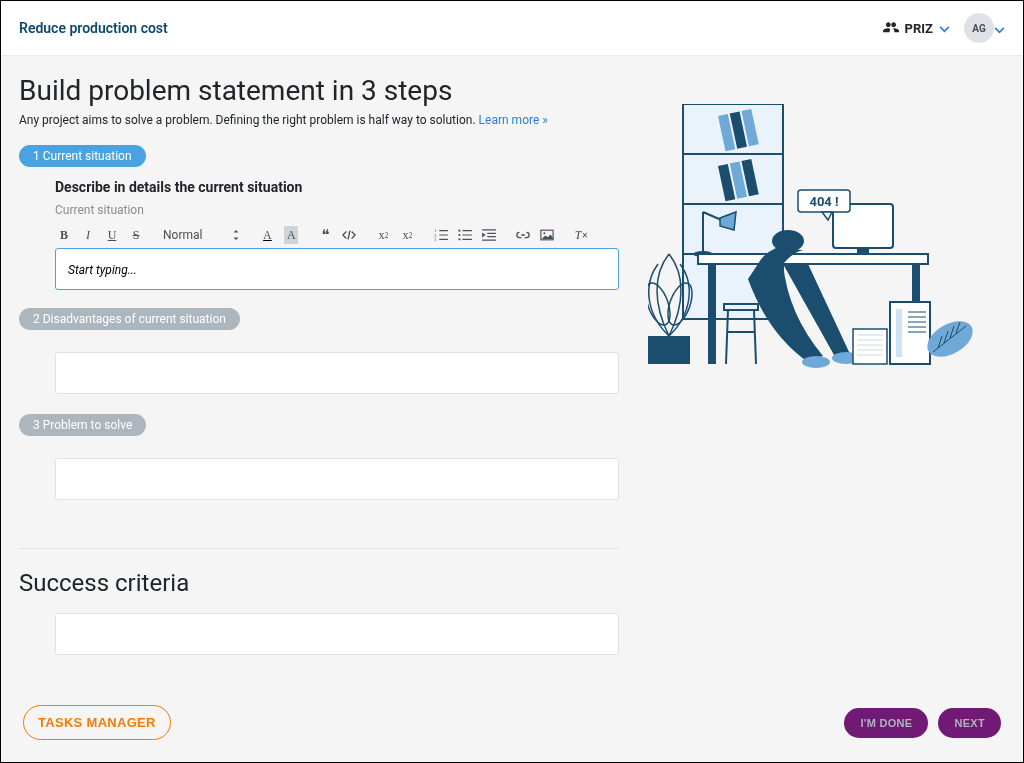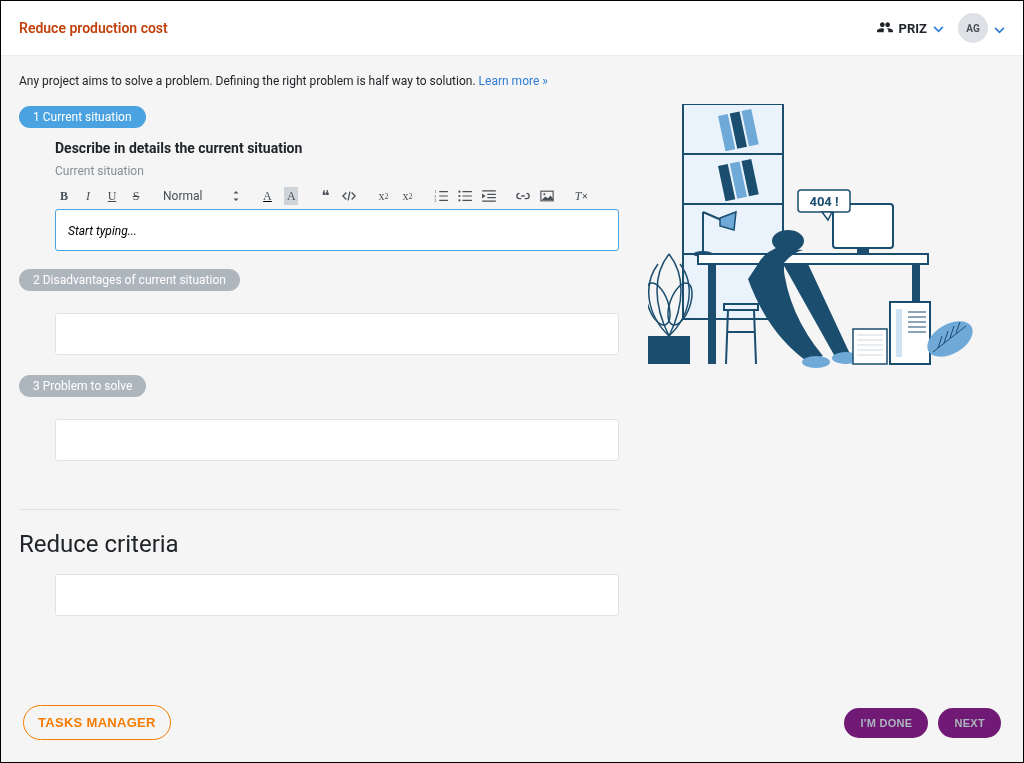--- a/index.html
+++ b/index.html
@@ -24,21 +24,21 @@
       display: flex;
       justify-content: space-between;
       align-items: center;
       padding: 12px 18px 12px 18px;
       background: #fff;
       border-bottom: 1px solid #e9ecef;
     }
     .header-title {
       font-size: 14px;
       font-weight: 600;
-      color: #c2410c;
+      color: #0c4a6e;
     }
     .header-right {
       display: flex;
       align-items: center;
       gap: 14px;
     }
     .org-selector {
       display: flex;
       align-items: flex-end;
       gap: 6px;
@@ -55,21 +55,20 @@
       display: flex;
       align-items: center;
       justify-content: center;
       font-size: 10px;
       font-weight: 700;
       color: #495057;
     }
     .user-dropdown {
       display: flex;
       align-items: center;
-      gap: 6px;
       cursor: pointer;
     }
     .user-dropdown .chev { color: #2e7dd7; }
 
     
     .main {
       flex: 1;
       padding: 18px 18px 0 18px;
       overflow: auto;
     }
@@ -270,20 +269,21 @@
               <path fill="none" stroke="#2e7dd7" stroke-width="2" d="M1 1l5 5 5-5"></path>
             </svg>
         </span>
       </div>
     </div>
   </div>
 
   <div class="main">
     <div class="content-row">
       <div class="left-col">
+        <h1 class="page-title">Build problem statement in 3 steps</h1>
         <p class="page-subtitle">
           <span>Any project aims to solve a problem. Defining the right problem is half way to solution.</span>
           <a class="learn-more">Learn more »</a>
         </p>
 
         <div class="steps-wrap">
           
           <div class="step-pill active">
             <span>1</span>
             <span>Current situation</span>
@@ -388,21 +388,21 @@
 
           
           <div class="step-pill">
             <span>3</span>
             <span>Problem to solve</span>
           </div>
           <div class="blank-area under-pill"></div>
         </div>
 
         
-        <h2 class="section-title">Reduce criteria</h2>
+        <h2 class="section-title">Success criteria</h2>
         <div class="blank-area under-pill"></div>
       </div>
 
       <div class="right-col">
         <svg class="illustration" viewBox="0 0 330 280">
 
           <rect x="35" y="0" width="100" height="215" fill="#eaf2fb" stroke="#1a4d6e" stroke-width="2"></rect>
           <line x1="35" y1="50" x2="135" y2="50" stroke="#1a4d6e" stroke-width="2"></line>
           <line x1="35" y1="100" x2="135" y2="100" stroke="#1a4d6e" stroke-width="2"></line>
           <line x1="35" y1="150" x2="135" y2="150" stroke="#1a4d6e" stroke-width="2"></line>

